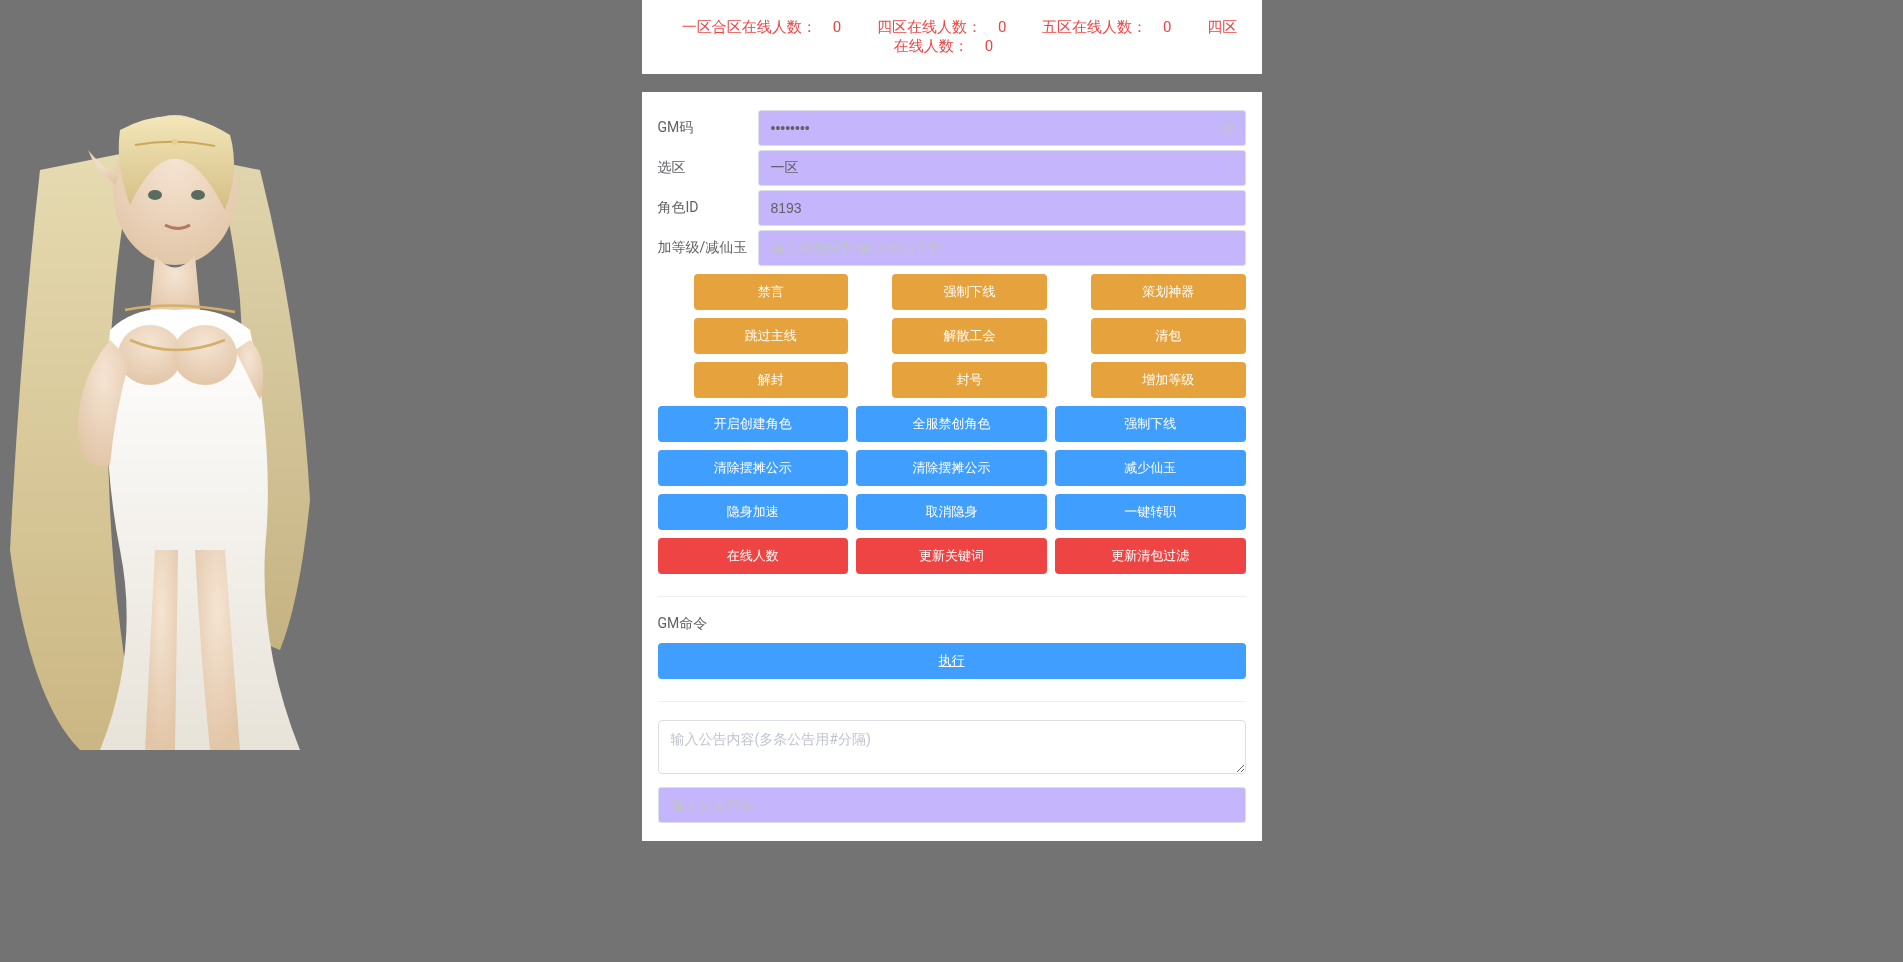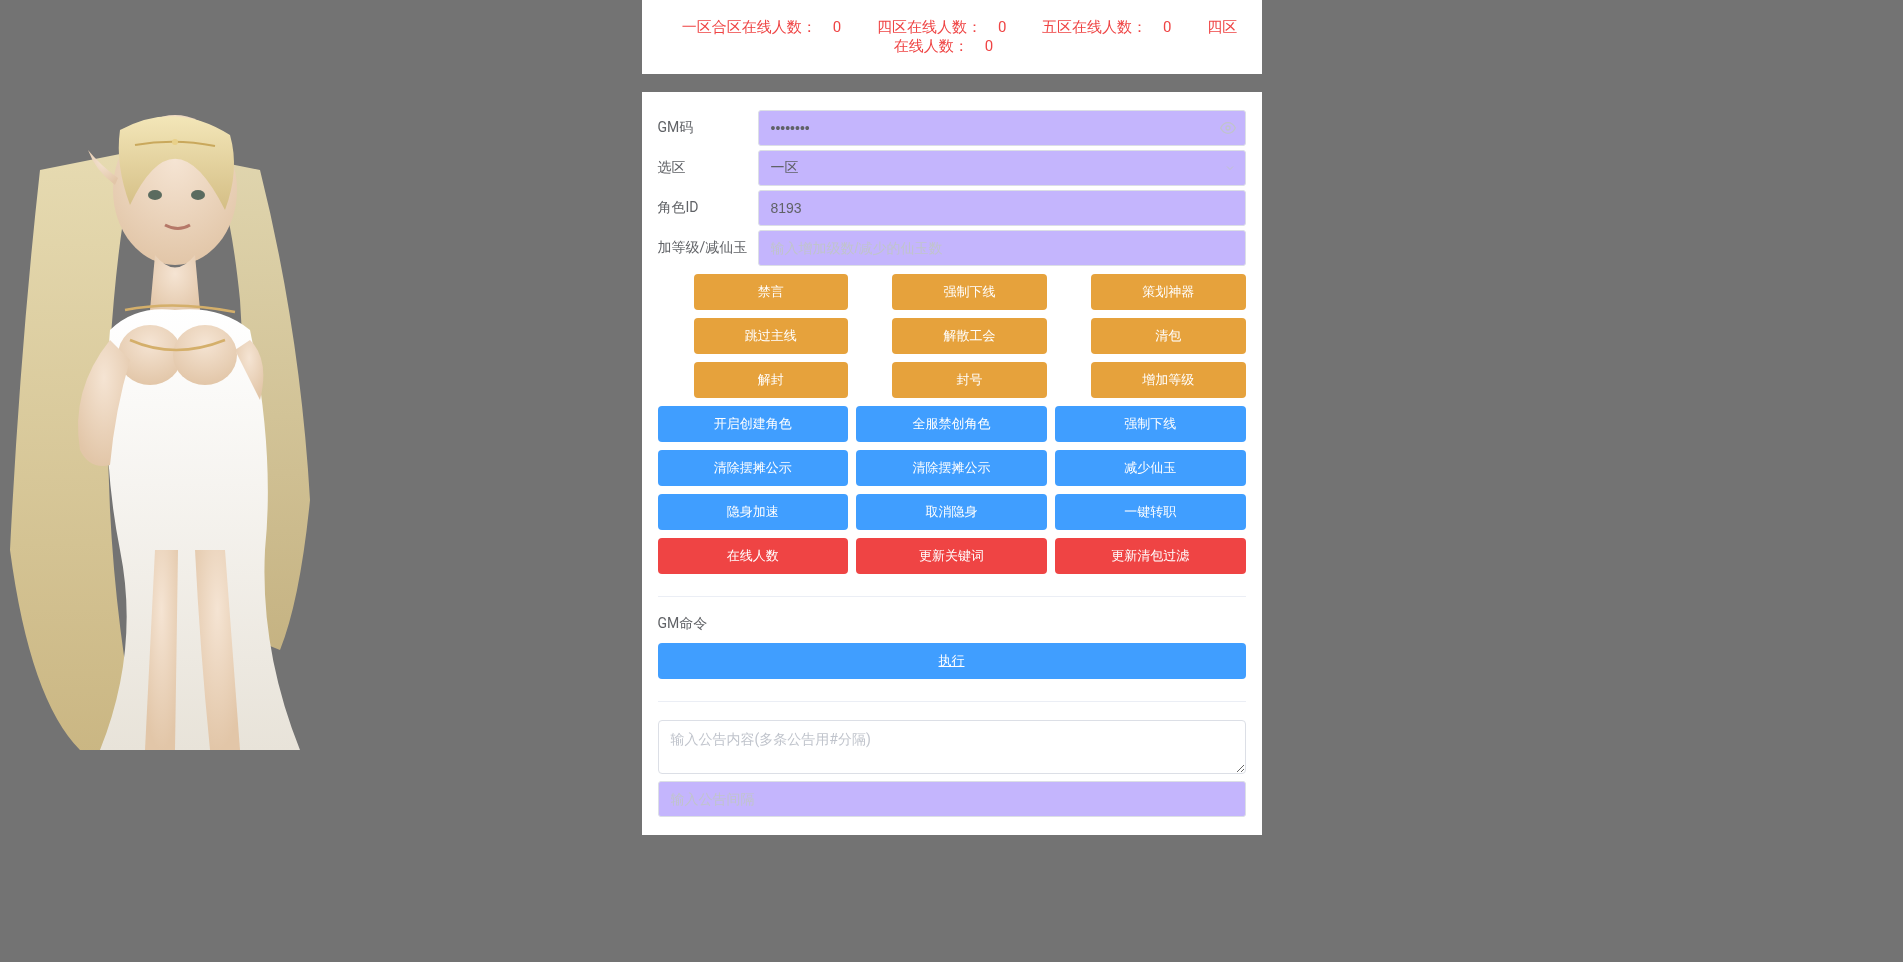--- a/index.html
+++ b/index.html
@@ -116,21 +116,21 @@
   width: 100%;
   min-height: 48px;
   padding: 10px 12px;
   border: 1px solid #dcdfe6;
   border-radius: 4px;
   font-size: 14px;
   color: #606266;
   resize: vertical;
   font-family: inherit;
   outline: none;
-  margin-bottom: 4px;
+  margin-bottom: 10px;
 }
 .textarea::placeholder { color: #c0c4cc; }
 svg { display: block; }
 </style>
 </head>
 <body>
 
 <div class="bg-figure">
 <svg viewBox="0 0 380 720" width="380" height="720">
   <defs>

